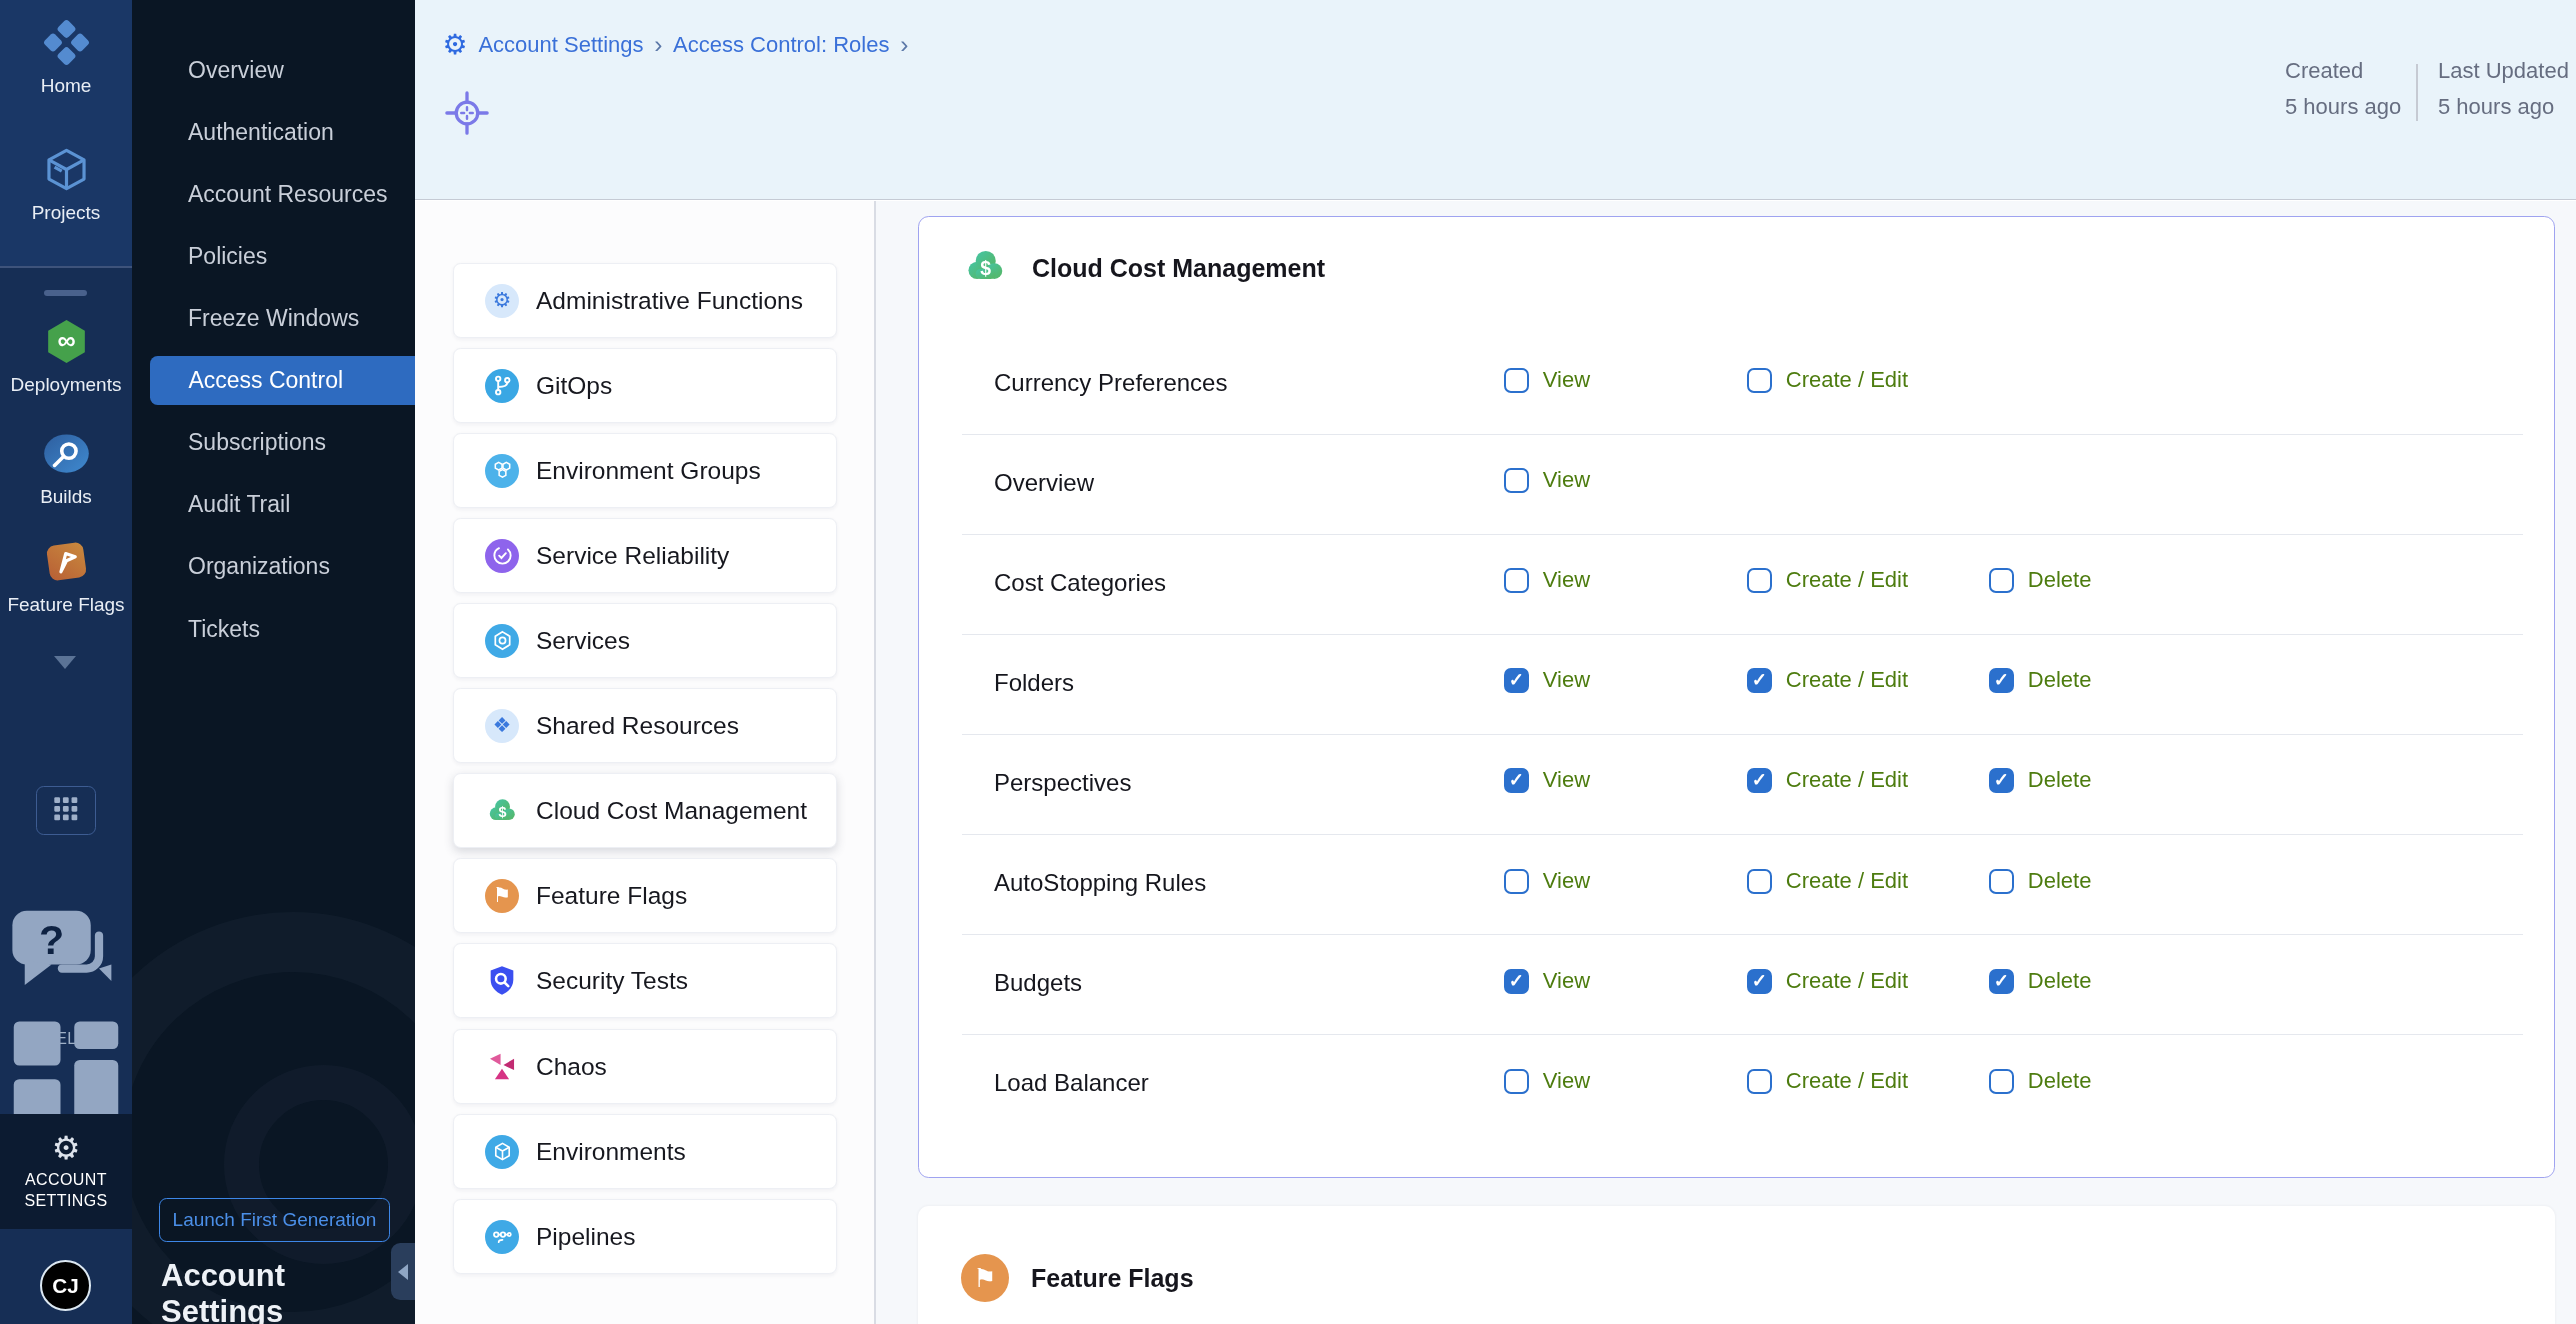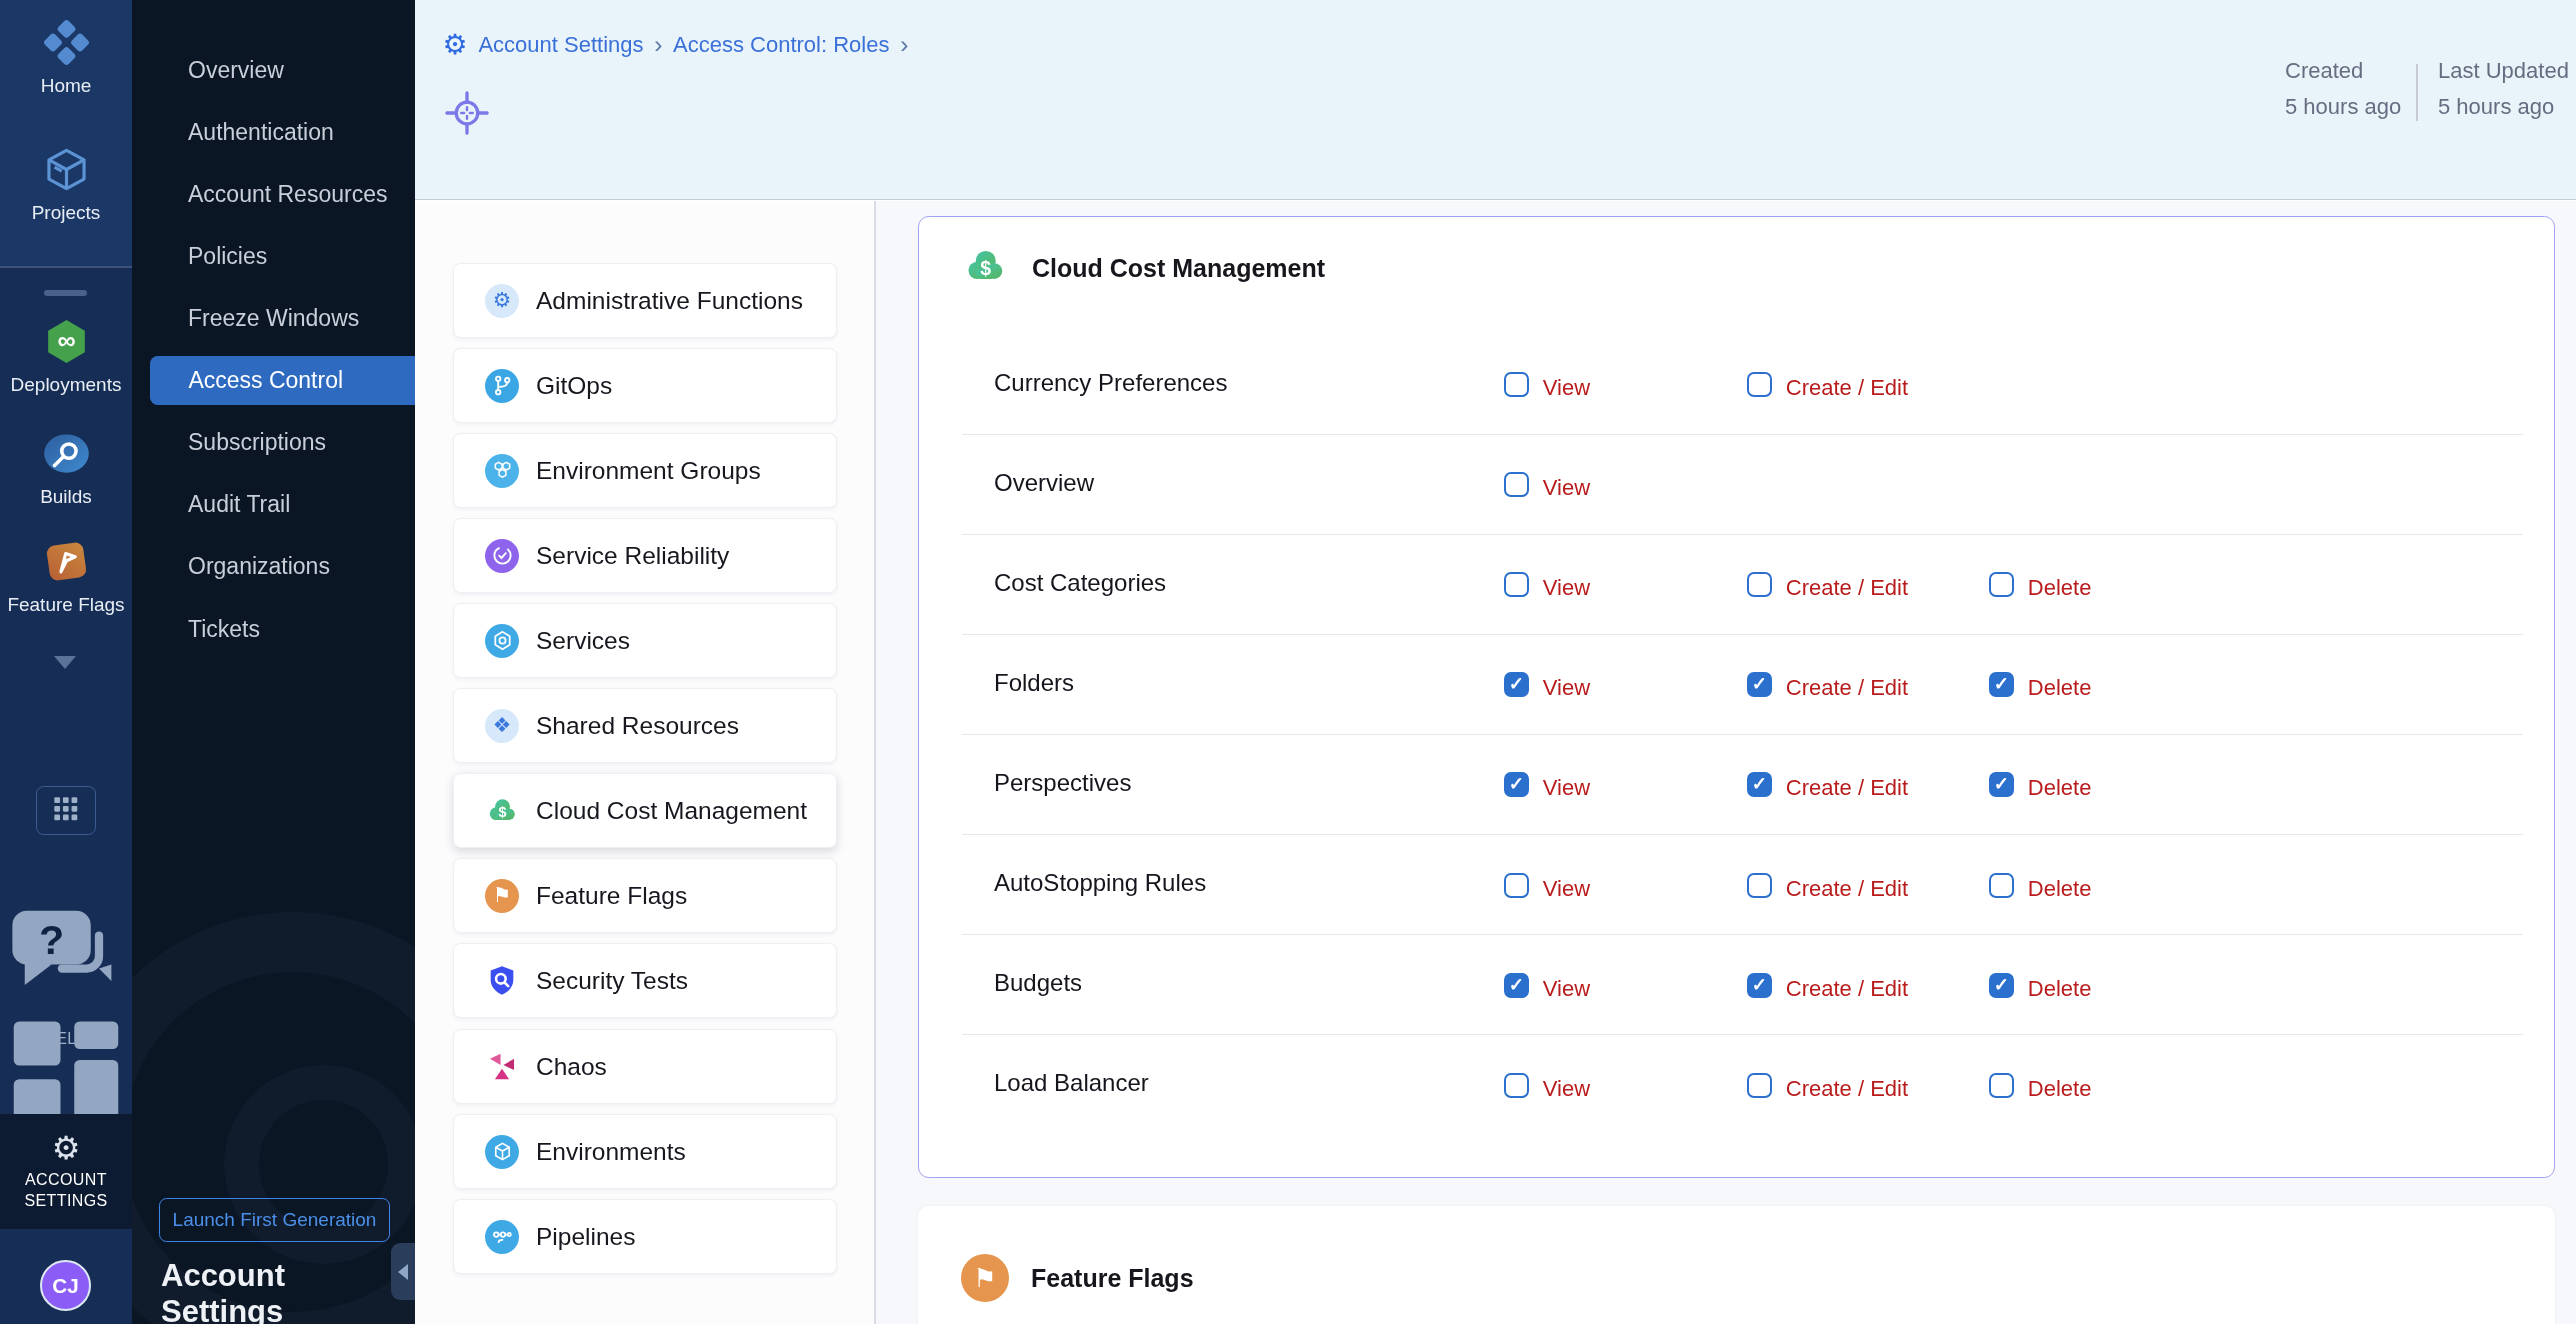--- a/index.html
+++ b/index.html
@@ -20,21 +20,21 @@
               border-left:11.5px solid transparent;border-right:11.5px solid transparent;border-top:13px solid #5b7396;}
   .s1-grid-btn{position:absolute;top:786px;left:36px;width:60px;height:49px;border:1.5px solid #3d5c92;
                border-radius:7.7px;display:flex;align-items:center;justify-content:center;cursor:pointer;}
   .s1-grid-btn svg{width:27.6px;height:27.6px;}
   .s1-small{position:absolute;left:0;width:132px;display:flex;flex-direction:column;align-items:center;gap:7.7px;cursor:pointer;}
   .s1-small-label{font-size:16px;color:#9fb0c6;letter-spacing:0.4px;font-weight:500;text-align:center;line-height:1.25;}
   .s1-settings{position:absolute;left:0;top:1114px;width:132px;height:115px;background:#0c1b31;
                display:flex;flex-direction:column;align-items:center;justify-content:center;gap:6.1px;cursor:pointer;}
   .s1-settings .gear{font-size:32px;color:#dde3ec;line-height:1;}
   .s1-settings .s1-small-label{color:#ffffff;}
-  .s1-avatar{position:absolute;top:1260px;left:40px;width:51px;height:51px;border-radius:50%;background:#8b5cf6;
+  .s1-avatar{position:absolute;top:1260px;left:40px;width:51px;height:51px;border-radius:50%;background:#000000;
              border:2.3px solid #dce8f2;color:#fff;font-weight:700;font-size:20.7px;
              display:flex;align-items:center;justify-content:center;cursor:pointer;}
   .uni{line-height:1;}
 
   
   .s2{position:absolute;left:132px;top:0;width:283px;height:1324px;background:#0a1624;overflow:hidden;z-index:4;}
   .s2-wm{position:absolute;left:-69px;top:912px;width:460px;height:460px;border-radius:50%;
          border:60px solid rgba(130,145,170,0.055);}
   .s2-wm2{position:absolute;left:92px;top:1065px;width:199px;height:199px;border-radius:50%;
           border:35px solid rgba(130,145,170,0.05);}
@@ -85,21 +85,21 @@
   .panel-icon{position:absolute;left:43px;top:26px;width:46px;height:46px;}
   .panel-icon svg{width:100%;height:100%;}
   .panel-title{position:absolute;left:113px;top:37px;font-size:25px;font-weight:700;color:#16161d;}
   .perm-name{position:absolute;left:75px;font-size:24px;color:#15161d;font-weight:500;}
   .perm-cell{position:absolute;display:flex;align-items:center;gap:13.8px;}
   .cb{width:25px;height:25px;border:2.3px solid var(--cb,#2b70cd);border-radius:6.9px;background:#fff;
       display:flex;align-items:center;justify-content:center;cursor:pointer;flex:none;}
   .cb.checked{background:var(--cb,#2b70cd);}
   .cb .tick{color:#fff;font-size:18.4px;font-weight:700;line-height:1;display:none;}
   .cb.checked .tick{display:block;}
-  .perm-label{font-size:22px;color:#b91c1c;margin-top:8px;}
+  .perm-label{font-size:22px;color:#4d7c0f;}
   .row-div{position:absolute;left:43px;right:31px;height:0.8px;background:#e5e8ee;}
 
   
   .ff-card{position:absolute;left:503px;top:1005px;width:1637px;height:322px;background:#fff;
            border-radius:10.7px;box-shadow:0 0.8px 3.1px rgba(40,45,70,0.07);}
   .ff-icon{position:absolute;left:43px;top:48px;width:48px;height:48px;border-radius:50%;
            display:flex;align-items:center;justify-content:center;}
   .ff-icon .uni{font-size:26px;color:#fff;}
   .ff-title{position:absolute;left:113px;top:58px;font-size:25px;font-weight:700;color:#16161d;}
 </style>

